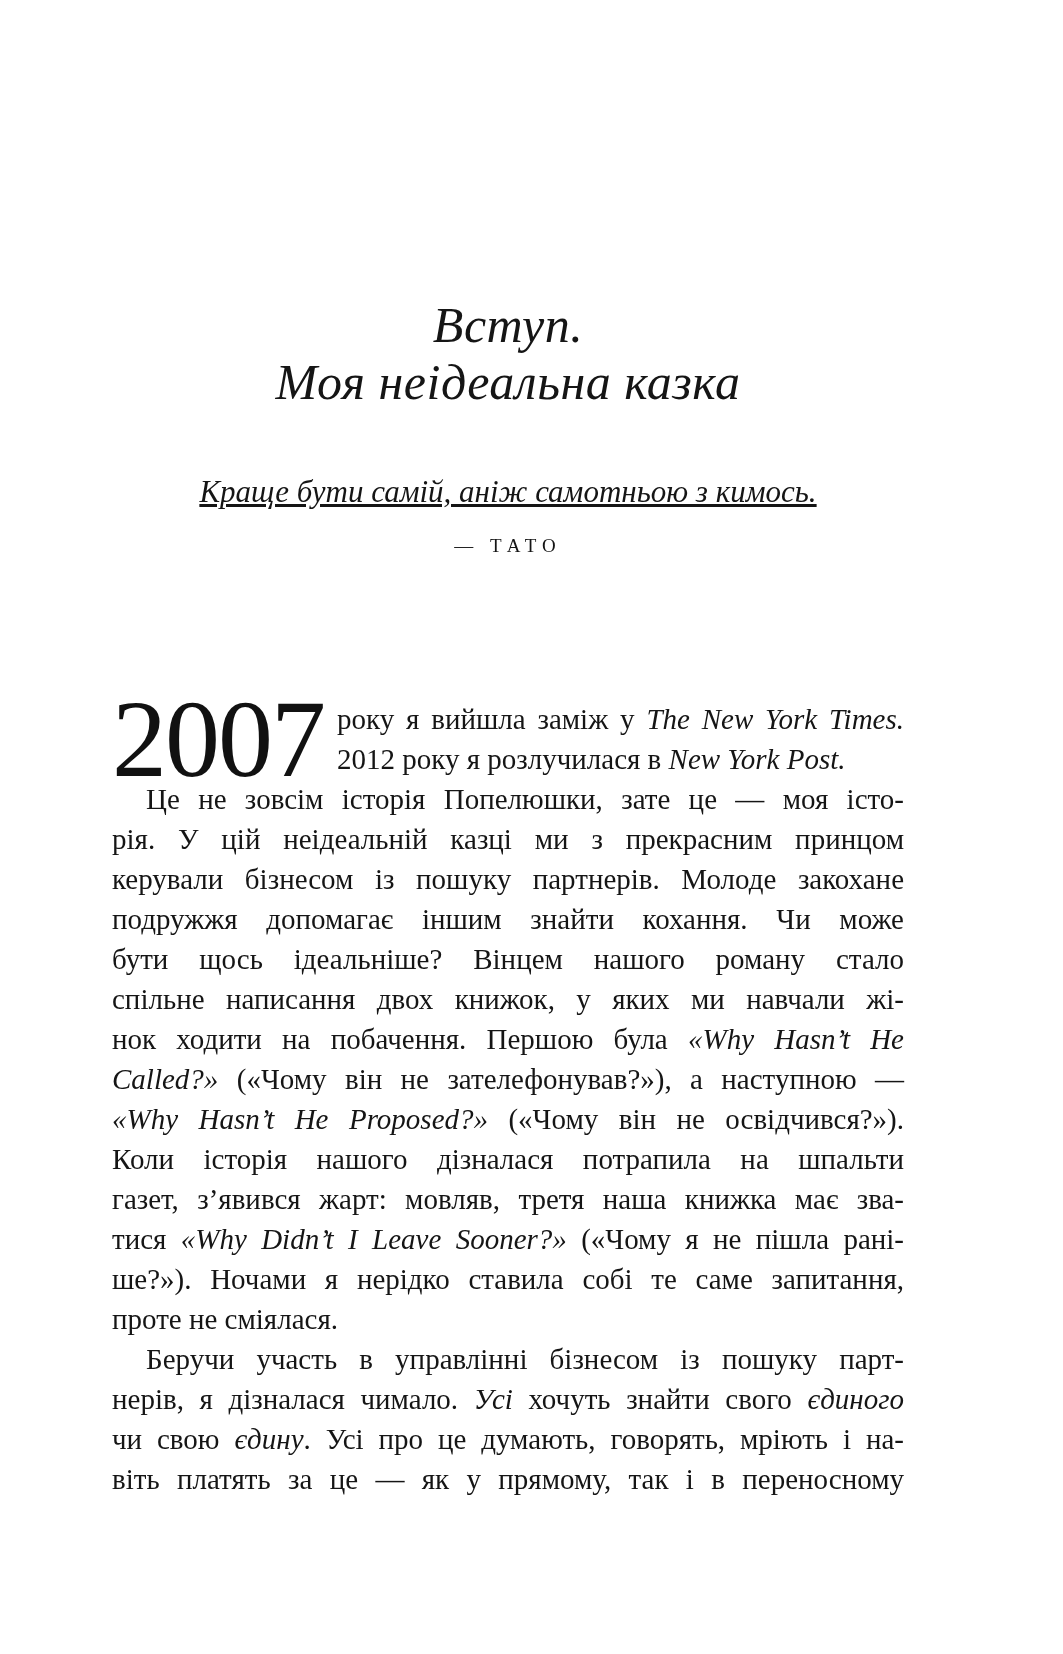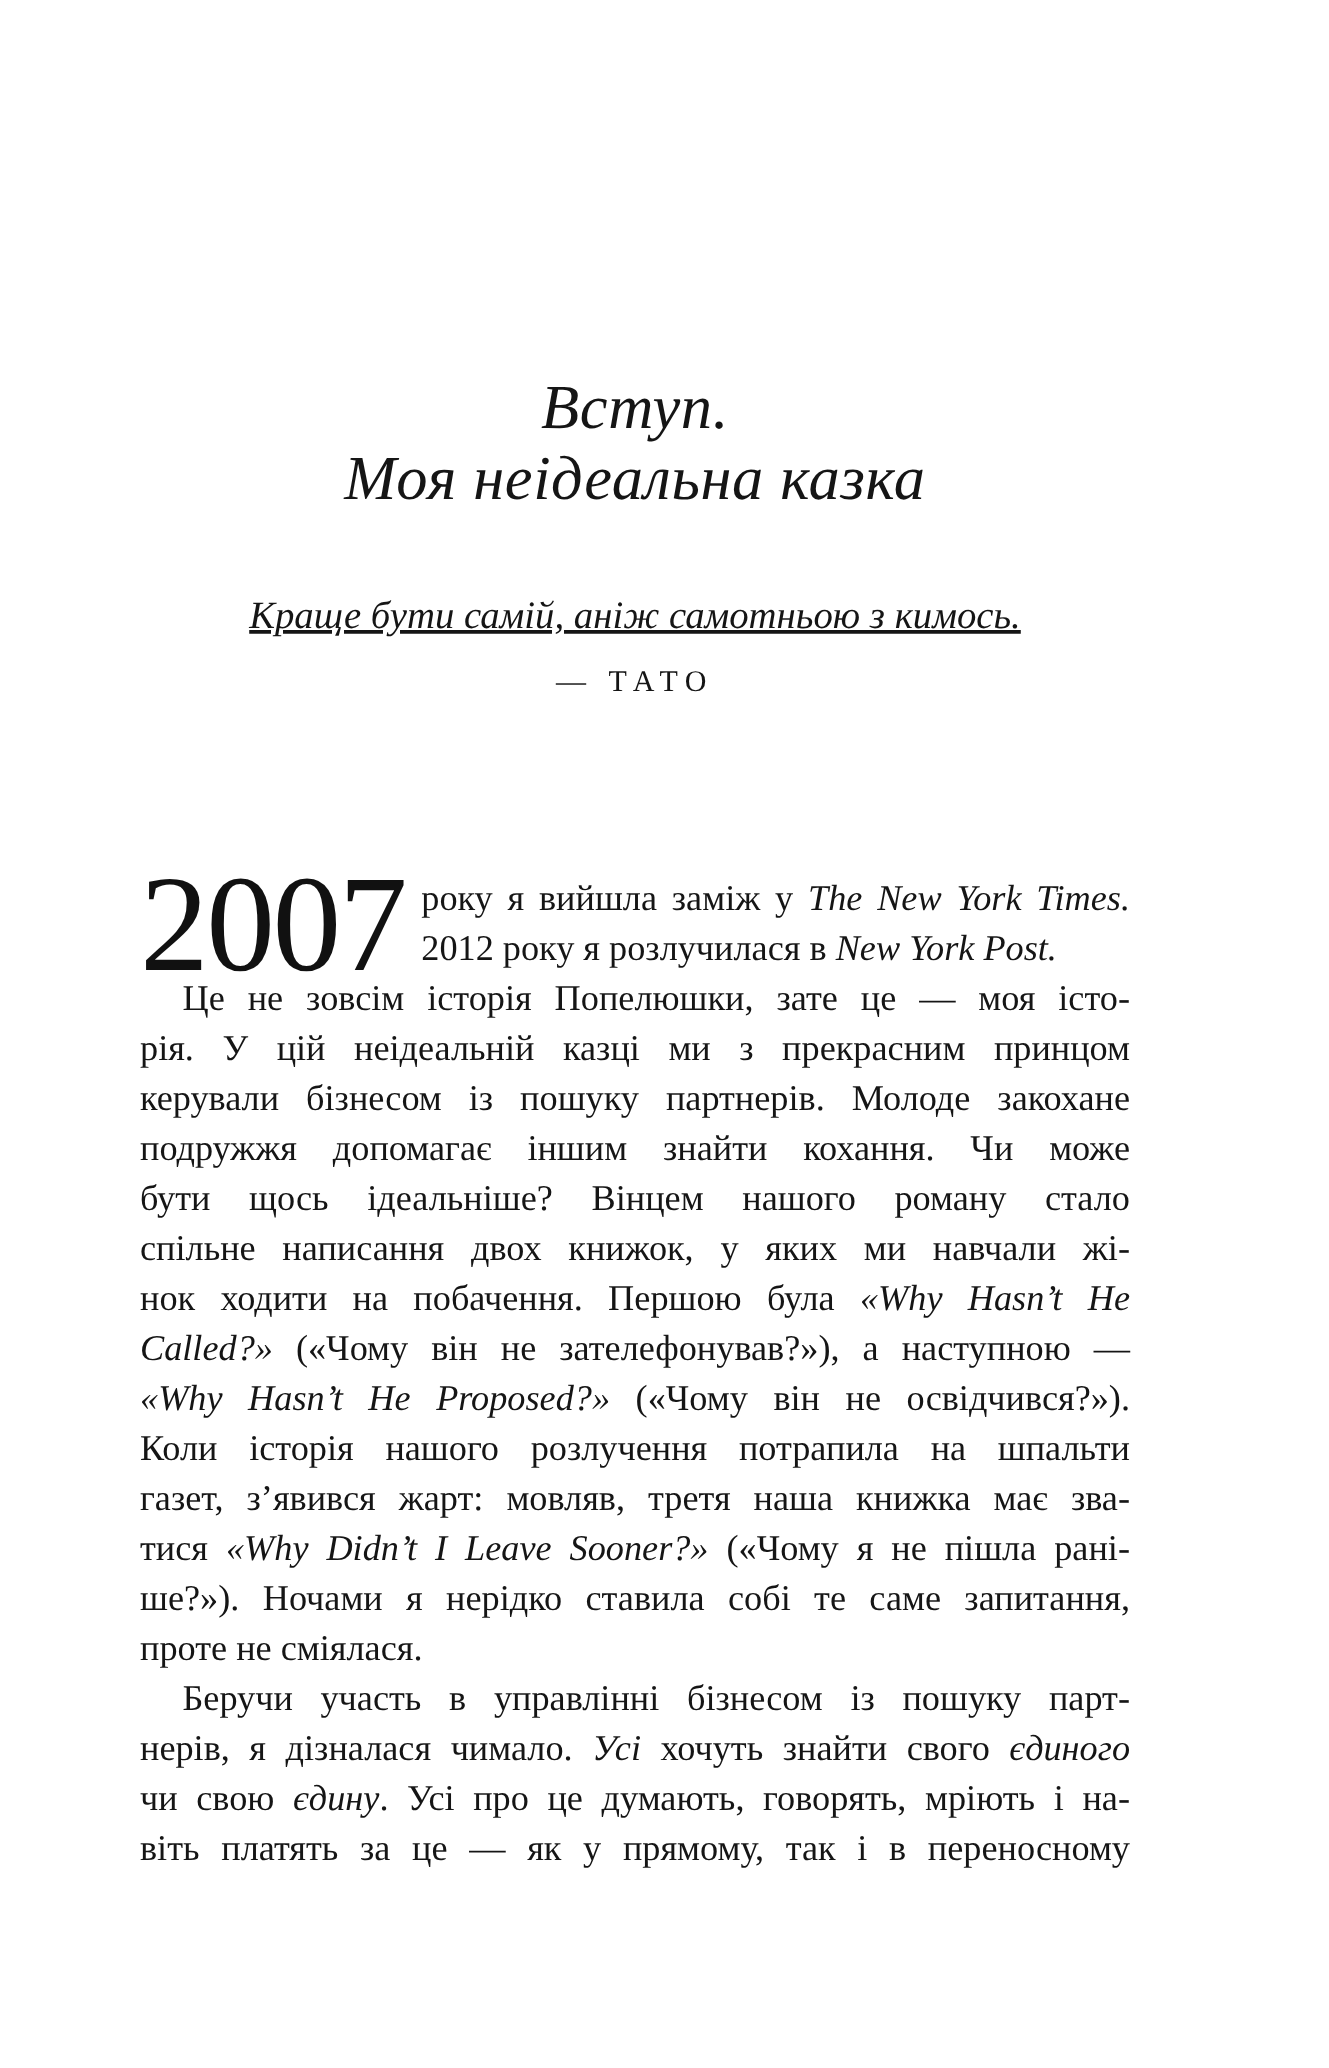--- a/index.html
+++ b/index.html
@@ -34,21 +34,21 @@
     font-size: 31px;
     line-height: 40px;
     text-decoration: underline;
   }
   .attribution {
     position: absolute;
     top: 530px;
     left: 112px;
     width: 792px;
     text-align: center;
-    font-size: 24px;
+    font-size: 19px;
     letter-spacing: 6px;
     line-height: 32px;
   }
   .body-text {
     position: absolute;
     top: 699px;
     left: 112px;
     width: 792px;
     font-size: 29px;
     line-height: 40px;
@@ -92,21 +92,21 @@
     <div class="line end"><span>2012 року я розлучилася в </span><em>New York Post.</em></div>
     <div class="line indent"><span>Це не зовсім історія Попелюшки, зате це — моя істо-</span></div>
     <div class="line"><span>рія. У цій неідеальній казці ми з прекрасним принцом</span></div>
     <div class="line"><span>керували бізнесом із пошуку партнерів. Молоде закохане</span></div>
     <div class="line"><span>подружжя допомагає іншим знайти кохання. Чи може</span></div>
     <div class="line"><span>бути щось ідеальніше? Вінцем нашого роману стало</span></div>
     <div class="line"><span>спільне написання двох книжок, у яких ми навчали жі-</span></div>
     <div class="line"><span>нок ходити на побачення. Першою була </span><em>«Why Hasn’t He</em></div>
     <div class="line"><em>Called?»</em><span> («Чому він не зателефонував?»), а наступною —</span></div>
     <div class="line"><em>«Why Hasn’t He Proposed?»</em><span> («Чому він не освідчився?»).</span></div>
-    <div class="line"><span>Коли історія нашого розлучення потрапила на шпальти</span></div>
+    <div class="line"><span>Коли історія нашого дізналася потрапила на шпальти</span></div>
     <div class="line"><span>газет, з’явився жарт: мовляв, третя наша книжка має зва-</span></div>
     <div class="line"><span>тися </span><em>«Why Didn’t I Leave Sooner?»</em><span> («Чому я не пішла рані-</span></div>
     <div class="line"><span>ше?»). Ночами я нерідко ставила собі те саме запитання,</span></div>
     <div class="line end"><span>проте не сміялася.</span></div>
     <div class="line indent"><span>Беручи участь в управлінні бізнесом із пошуку парт-</span></div>
     <div class="line"><span>нерів, я дізналася чимало. </span><em>Усі</em><span> хочуть знайти свого </span><em>єдиного</em></div>
     <div class="line"><span>чи свою </span><em>єдину</em><span>. Усі про це думають, говорять, мріють і на-</span></div>
     <div class="line"><span>віть платять за це — як у прямому, так і в переносному</span></div>
   </div>
 

